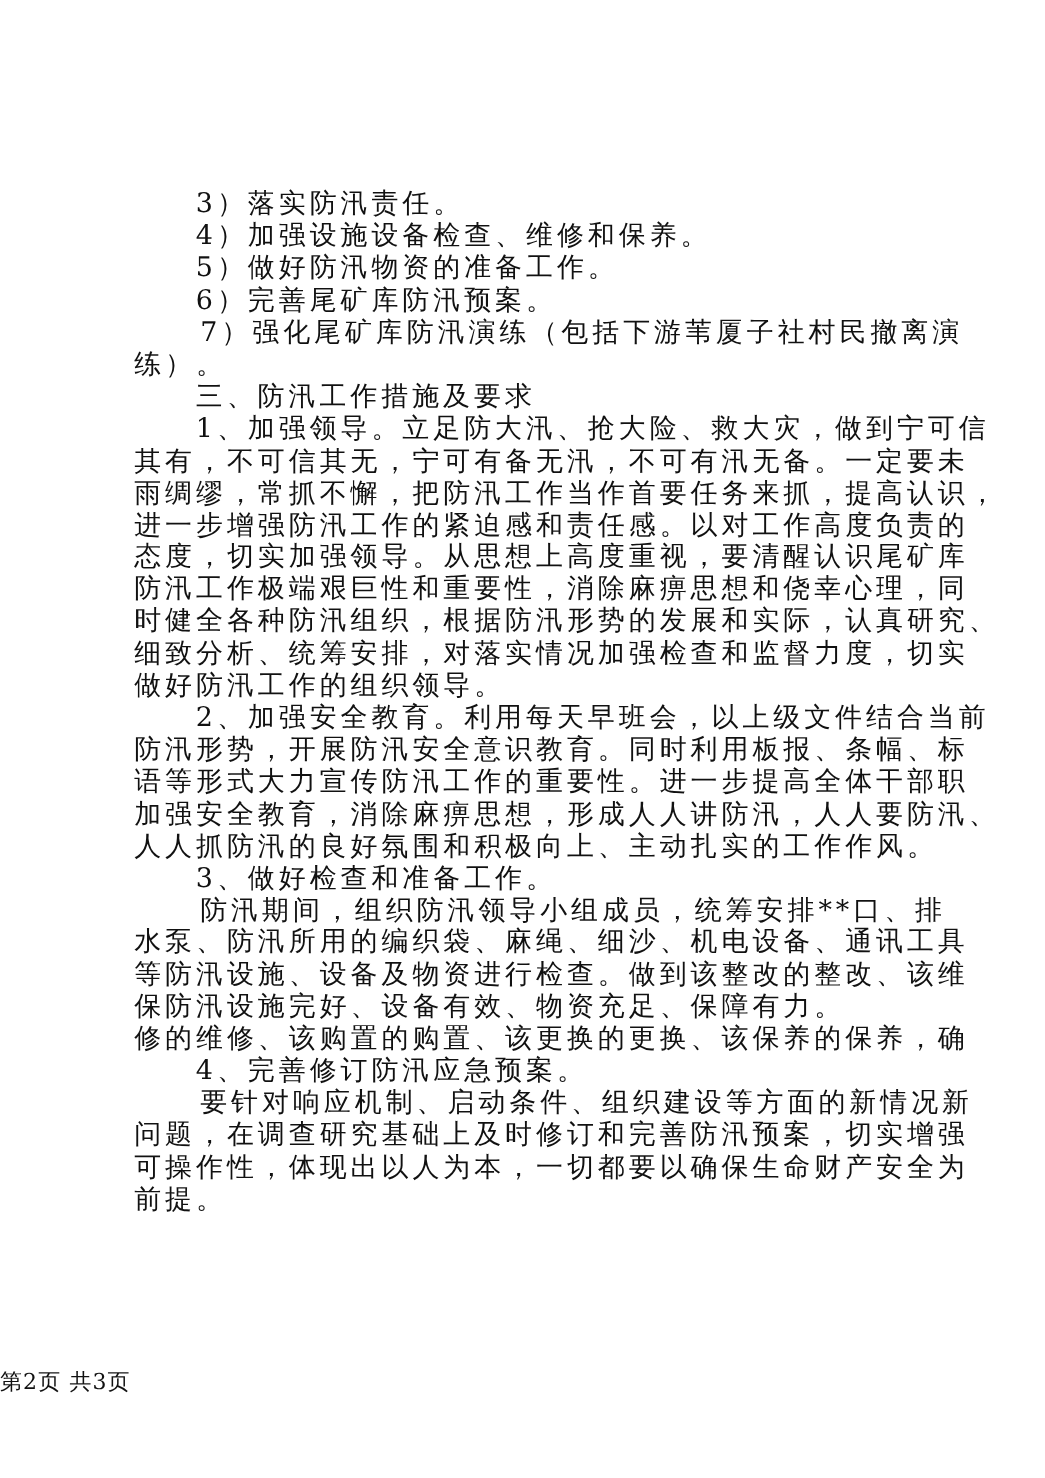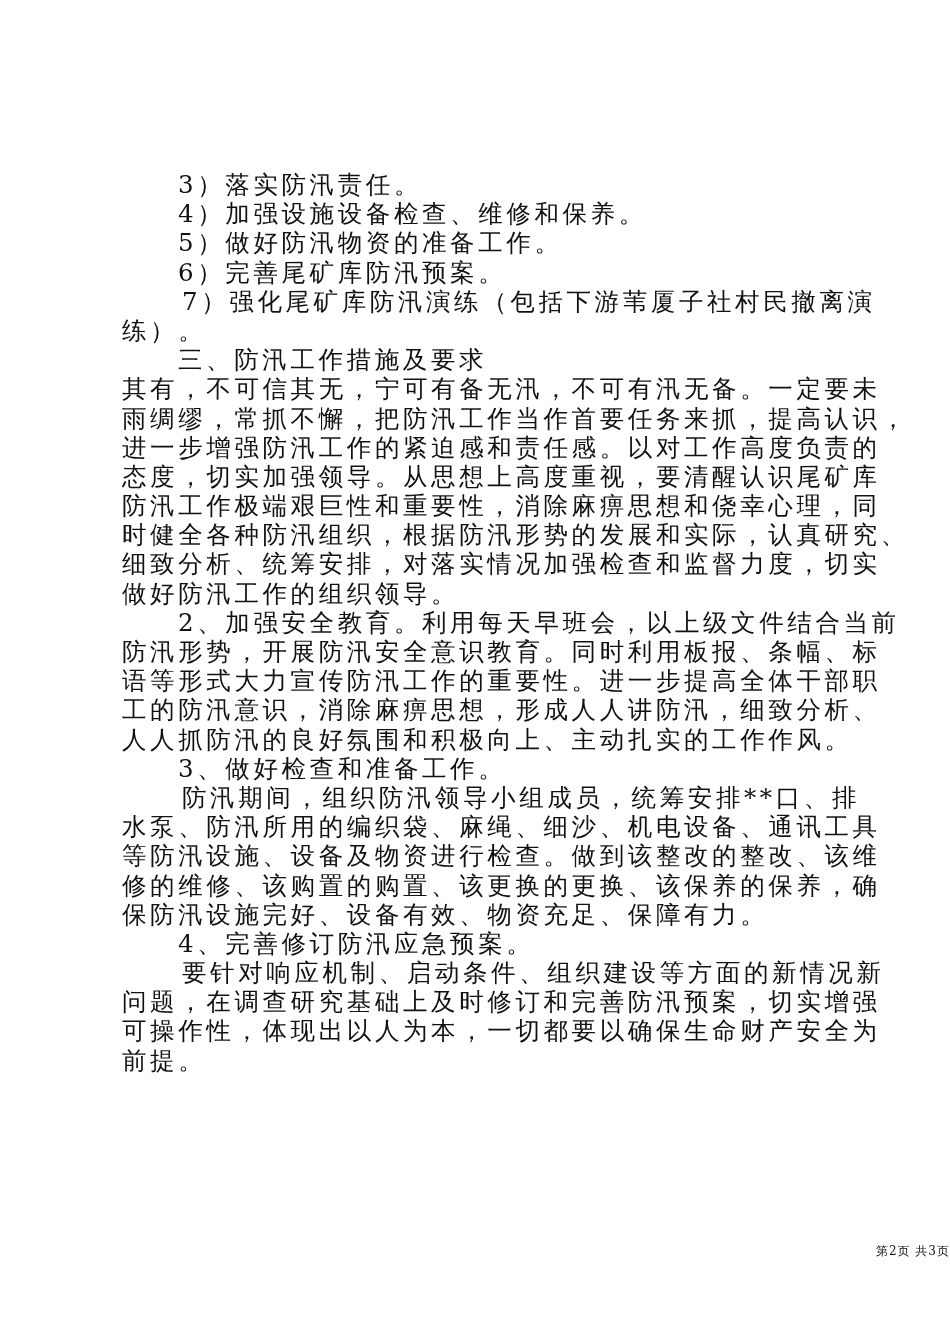--- a/index.html
+++ b/index.html
@@ -36,56 +36,57 @@
       white-space: nowrap;
       letter-spacing: 3.6px;
     }
     .indent { padding-left: 56px; }
     .indent-narrow { padding-left: 60px; text-align: center; }
     .footer {
       position: absolute;
       left: 0;
       width: 950px;
       top: 1243px;
-      text-align: right;
-      font-size: 12px;
+      text-align: left;
+      font-size: 20px;
       letter-spacing: 1px;
     }
   </style>
 </head>
 <body>
 
 <div class="page">
   <div class="body-text">
     <div class="line indent">3）落实防汛责任。</div>
     <div class="line indent">4）加强设施设备检查、维修和保养。</div>
     <div class="line indent">5）做好防汛物资的准备工作。</div>
     <div class="line indent">6）完善尾矿库防汛预案。</div>
     <div class="line indent-narrow">7）强化尾矿库防汛演练（包括下游苇厦子社村民撤离演</div>
     <div class="line">练）。</div>
     <div class="line indent">三、防汛工作措施及要求</div>
+    <div class="line indent">1、加强领导。立足防大汛、抢大险、救大灾，做到宁可信</div>
     <div class="line">其有，不可信其无，宁可有备无汛，不可有汛无备。一定要未</div>
     <div class="line">雨绸缪，常抓不懈，把防汛工作当作首要任务来抓，提高认识，</div>
     <div class="line">进一步增强防汛工作的紧迫感和责任感。以对工作高度负责的</div>
     <div class="line">态度，切实加强领导。从思想上高度重视，要清醒认识尾矿库</div>
     <div class="line">防汛工作极端艰巨性和重要性，消除麻痹思想和侥幸心理，同</div>
     <div class="line">时健全各种防汛组织，根据防汛形势的发展和实际，认真研究、</div>
     <div class="line">细致分析、统筹安排，对落实情况加强检查和监督力度，切实</div>
     <div class="line">做好防汛工作的组织领导。</div>
     <div class="line indent">2、加强安全教育。利用每天早班会，以上级文件结合当前</div>
     <div class="line">防汛形势，开展防汛安全意识教育。同时利用板报、条幅、标</div>
     <div class="line">语等形式大力宣传防汛工作的重要性。进一步提高全体干部职</div>
-    <div class="line">工的防汛意识，消除麻痹思想，形成人人讲防汛，细致分析、</div>
+    <div class="line">加强安全教育，消除麻痹思想，形成人人讲防汛，人人要防汛、</div>
     <div class="line">人人抓防汛的良好氛围和积极向上、主动扎实的工作作风。</div>
     <div class="line indent">3、做好检查和准备工作。</div>
     <div class="line indent-narrow">防汛期间，组织防汛领导小组成员，统筹安排**口、排</div>
     <div class="line">水泵、防汛所用的编织袋、麻绳、细沙、机电设备、通讯工具</div>
     <div class="line">等防汛设施、设备及物资进行检查。做到该整改的整改、该维</div>
+    <div class="line">保防汛设施完好、设备有效、物资充足、保障有力。</div>
     <div class="line">修的维修、该购置的购置、该更换的更换、该保养的保养，确</div>
-    <div class="line">保防汛设施完好、设备有效、物资充足、保障有力。</div>
     <div class="line indent">4、完善修订防汛应急预案。</div>
     <div class="line indent-narrow">要针对响应机制、启动条件、组织建设等方面的新情况新</div>
     <div class="line">问题，在调查研究基础上及时修订和完善防汛预案，切实增强</div>
     <div class="line">可操作性，体现出以人为本，一切都要以确保生命财产安全为</div>
     <div class="line">前提。</div>
   </div>
 
   <div class="footer">第2页 共3页</div>
 </div>
 

